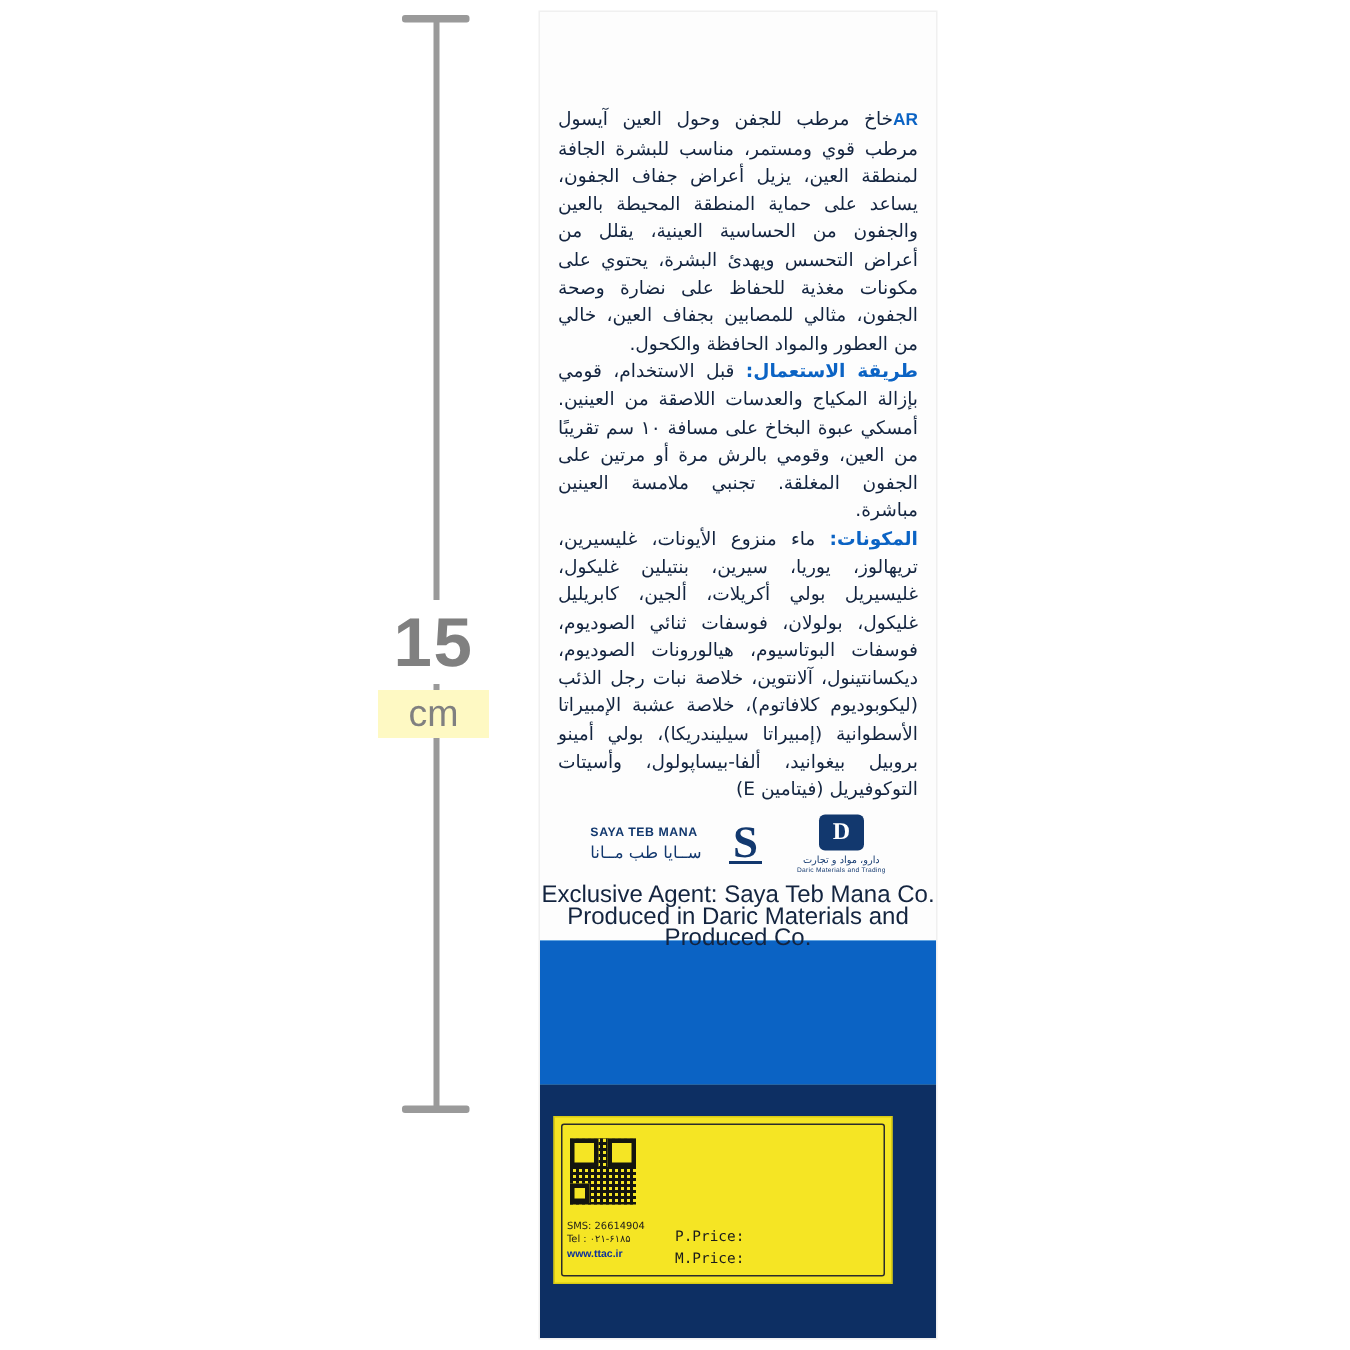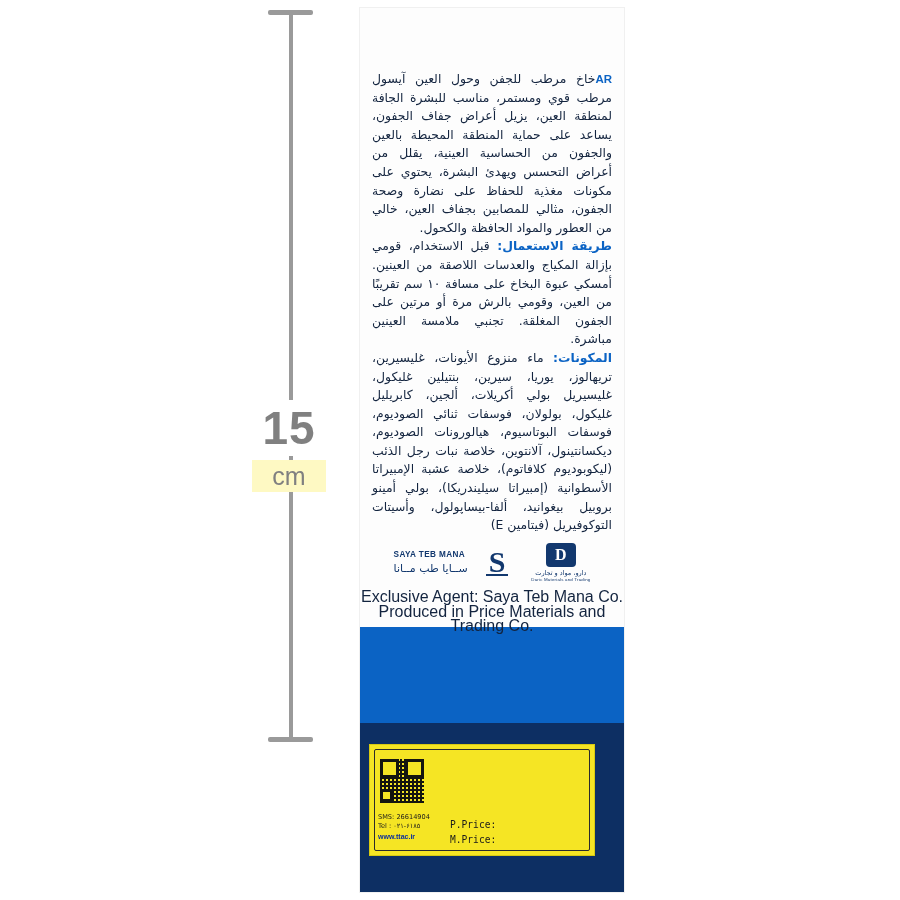--- a/index.html
+++ b/index.html
@@ -303,21 +303,21 @@
     </div>
     <div class="logo-daric">
       <div class="badge">D</div>
       <div class="fa">دارو، مواد و تجارت</div>
       <div class="en">Daric Materials and Trading</div>
     </div>
   </div>
 
   <div class="agent-lines">
     <div>Exclusive Agent: Saya Teb Mana Co.</div>
-    <div>Produced  in Price Materials and Trading Co.</div>
+    <div>Produced  in Daric Materials and Produced Co.</div>
   </div>
 
   <div class="ttac">
     <div class="ttac-inner"></div>
     <div class="qr"></div>
     <div class="qr-b"></div>
     <div class="contact">
       <div>SMS: 26614904</div>
       <div>Tel : ۰۲۱-۶۱۸۵</div>
       <div class="site">www.ttac.ir</div>

